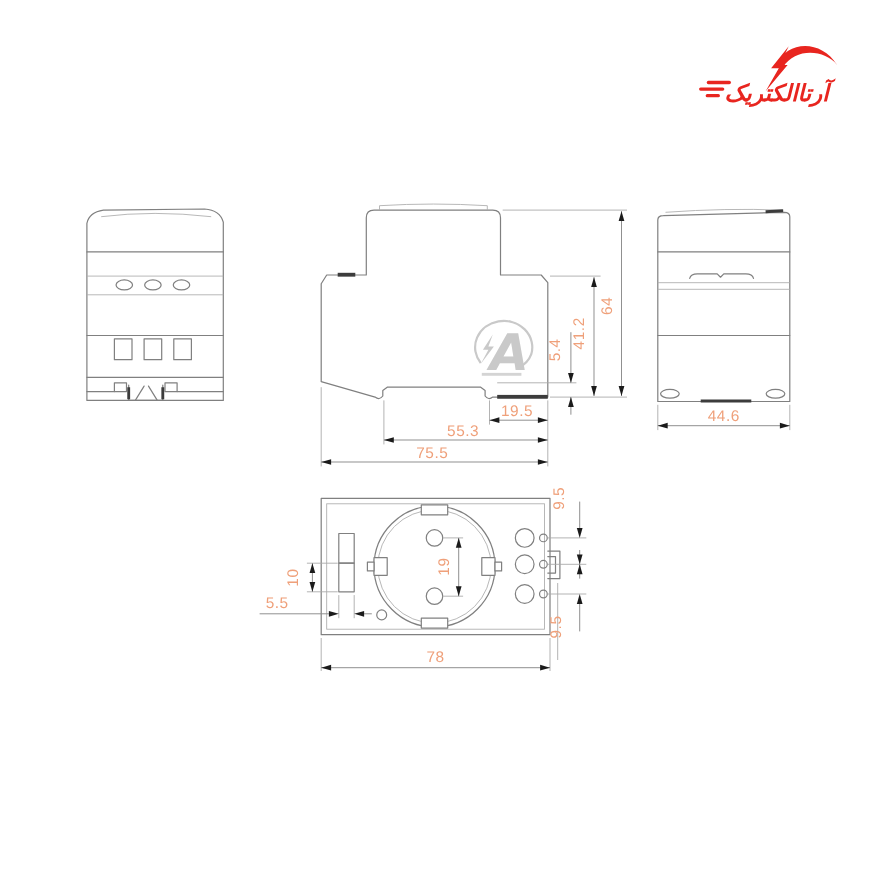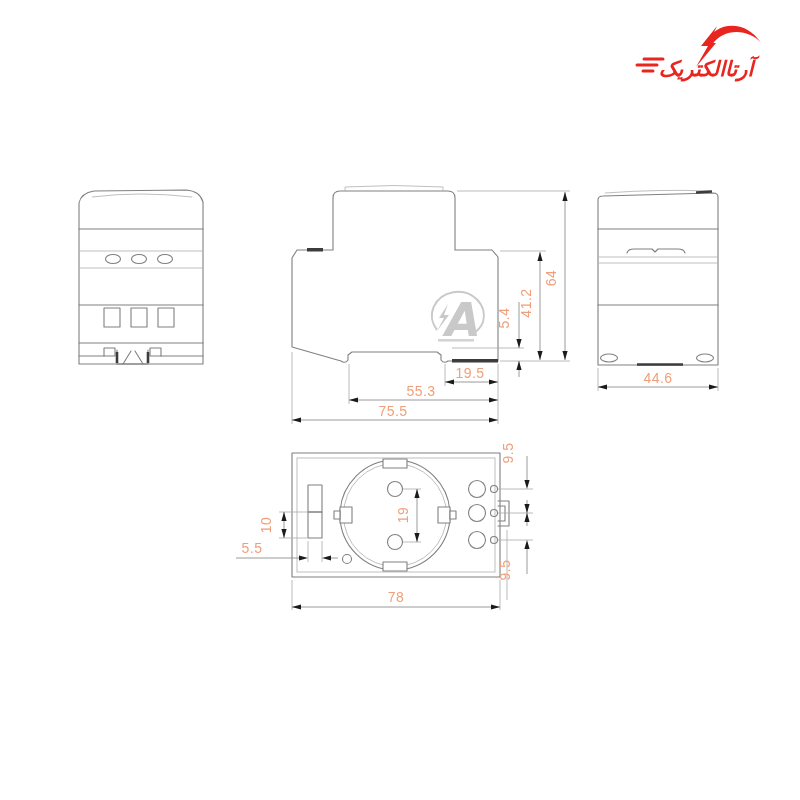--- a/index.html
+++ b/index.html
@@ -1,18 +1,18 @@
 <!DOCTYPE html>
 <html><head>
 <meta charset="utf-8">
 <style>
   html,body{margin:0;padding:0;background:#ffffff;}
   .canvas{position:relative;width:800px;height:800px;background:#fff;overflow:hidden;
           font-family:"Liberation Sans", sans-serif;}
-  .logo{position:absolute;left:622px;top:10px;width:178px;height:78px;}
+  .logo{position:absolute;left:622px;top:26px;width:178px;height:78px;}
   svg text{user-select:none;}
   .outline{fill:none;stroke:#808080;stroke-width:1.1;stroke-linejoin:round;stroke-linecap:round;}
   .outline2{fill:#ffffff;stroke:#808080;stroke-width:1.1;stroke-linejoin:round;}
   .lite{fill:none;stroke:#aeaeae;stroke-width:0.8;}
   .ext{fill:none;stroke:#a9a9a9;stroke-width:0.8;}
   .diml{fill:none;stroke:#8f8f8f;stroke-width:0.9;}
   .dark{fill:none;stroke:#3c3c3c;stroke-width:2.6;}
   .darkfill{fill:#3c3c3c;stroke:none;}
   .arr{fill:#1b1b1b;stroke:none;}
   .dimtxt{fill:#efa07a;font:14px "Liberation Sans", sans-serif;letter-spacing:0.5px;}

